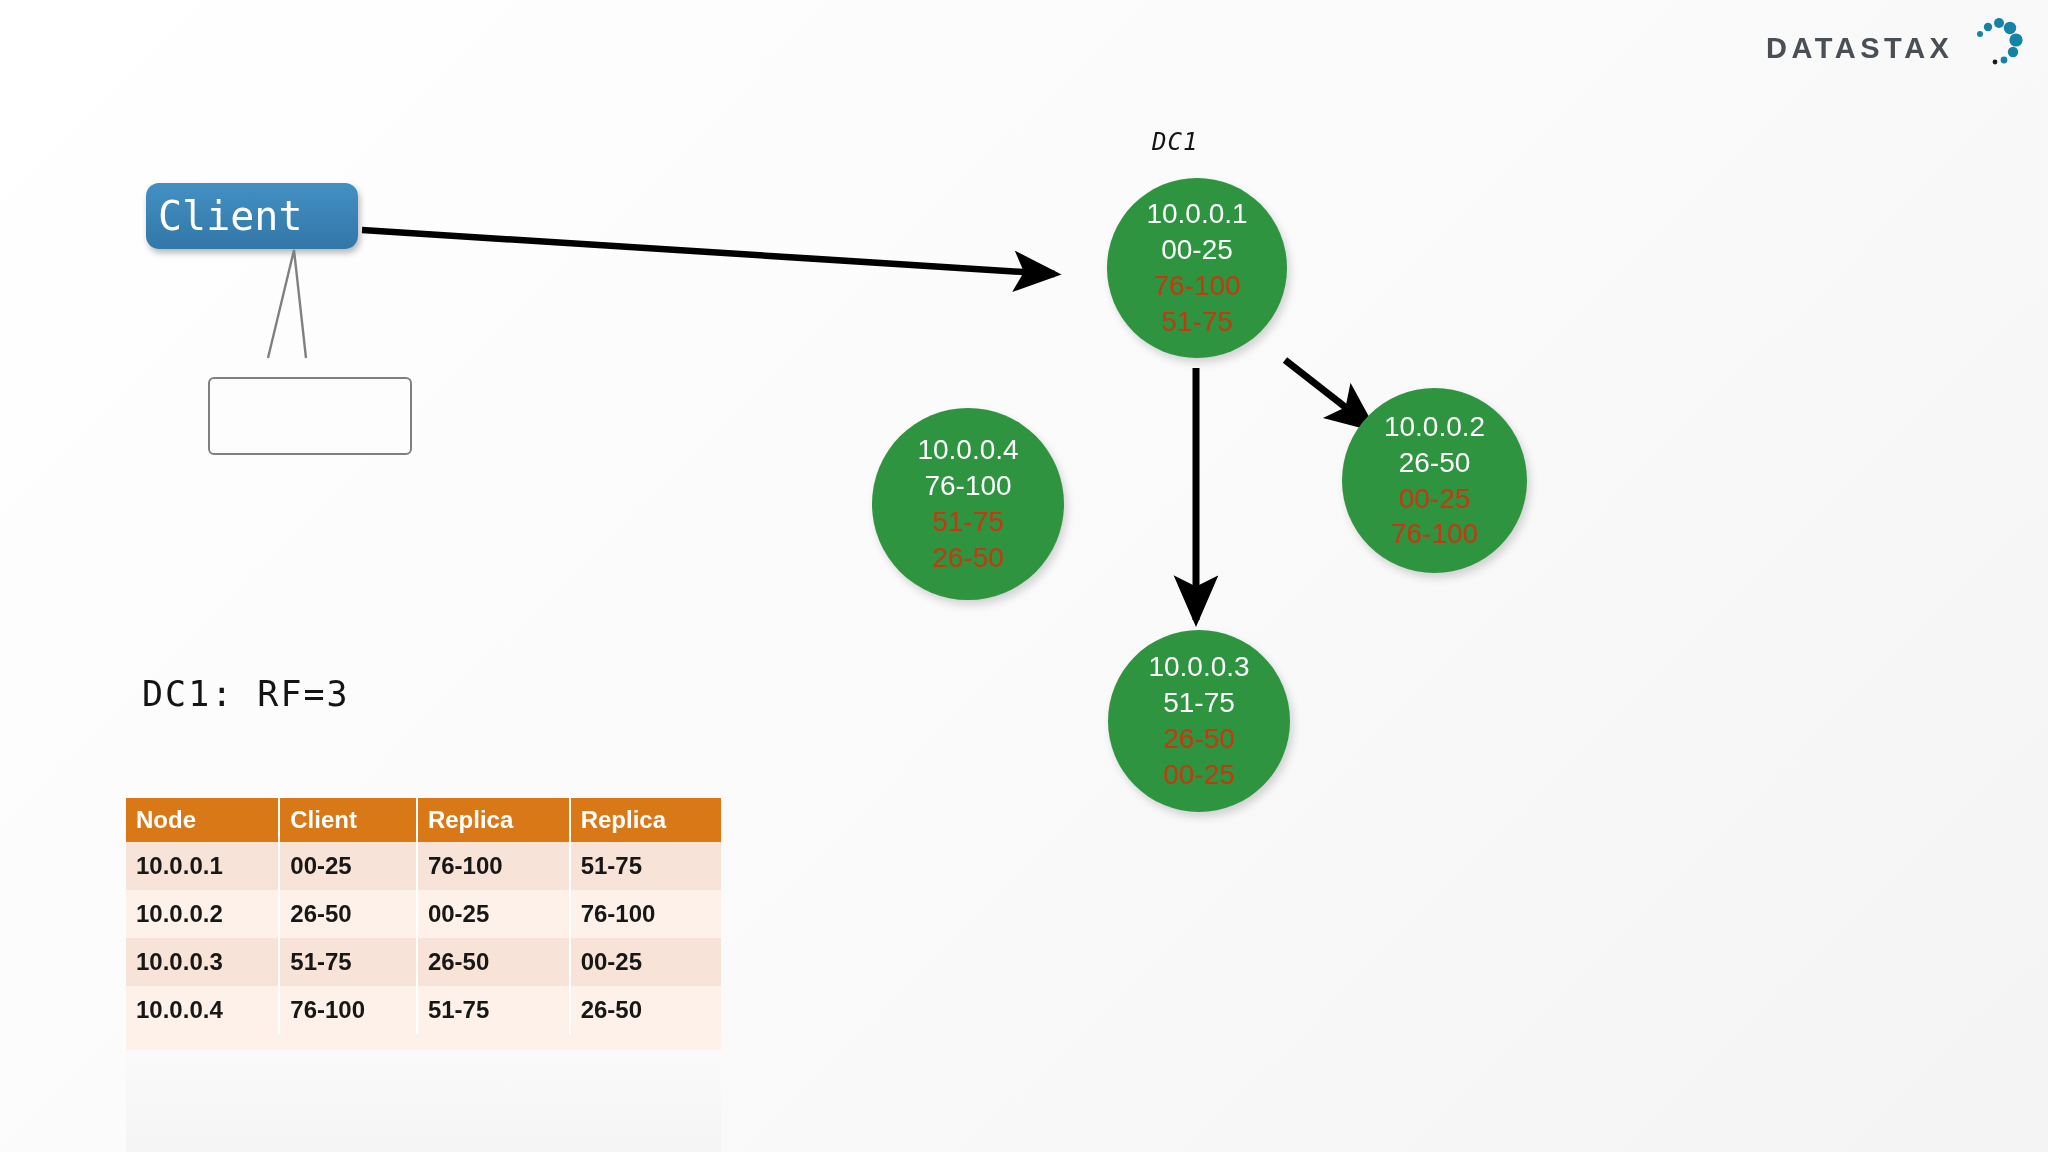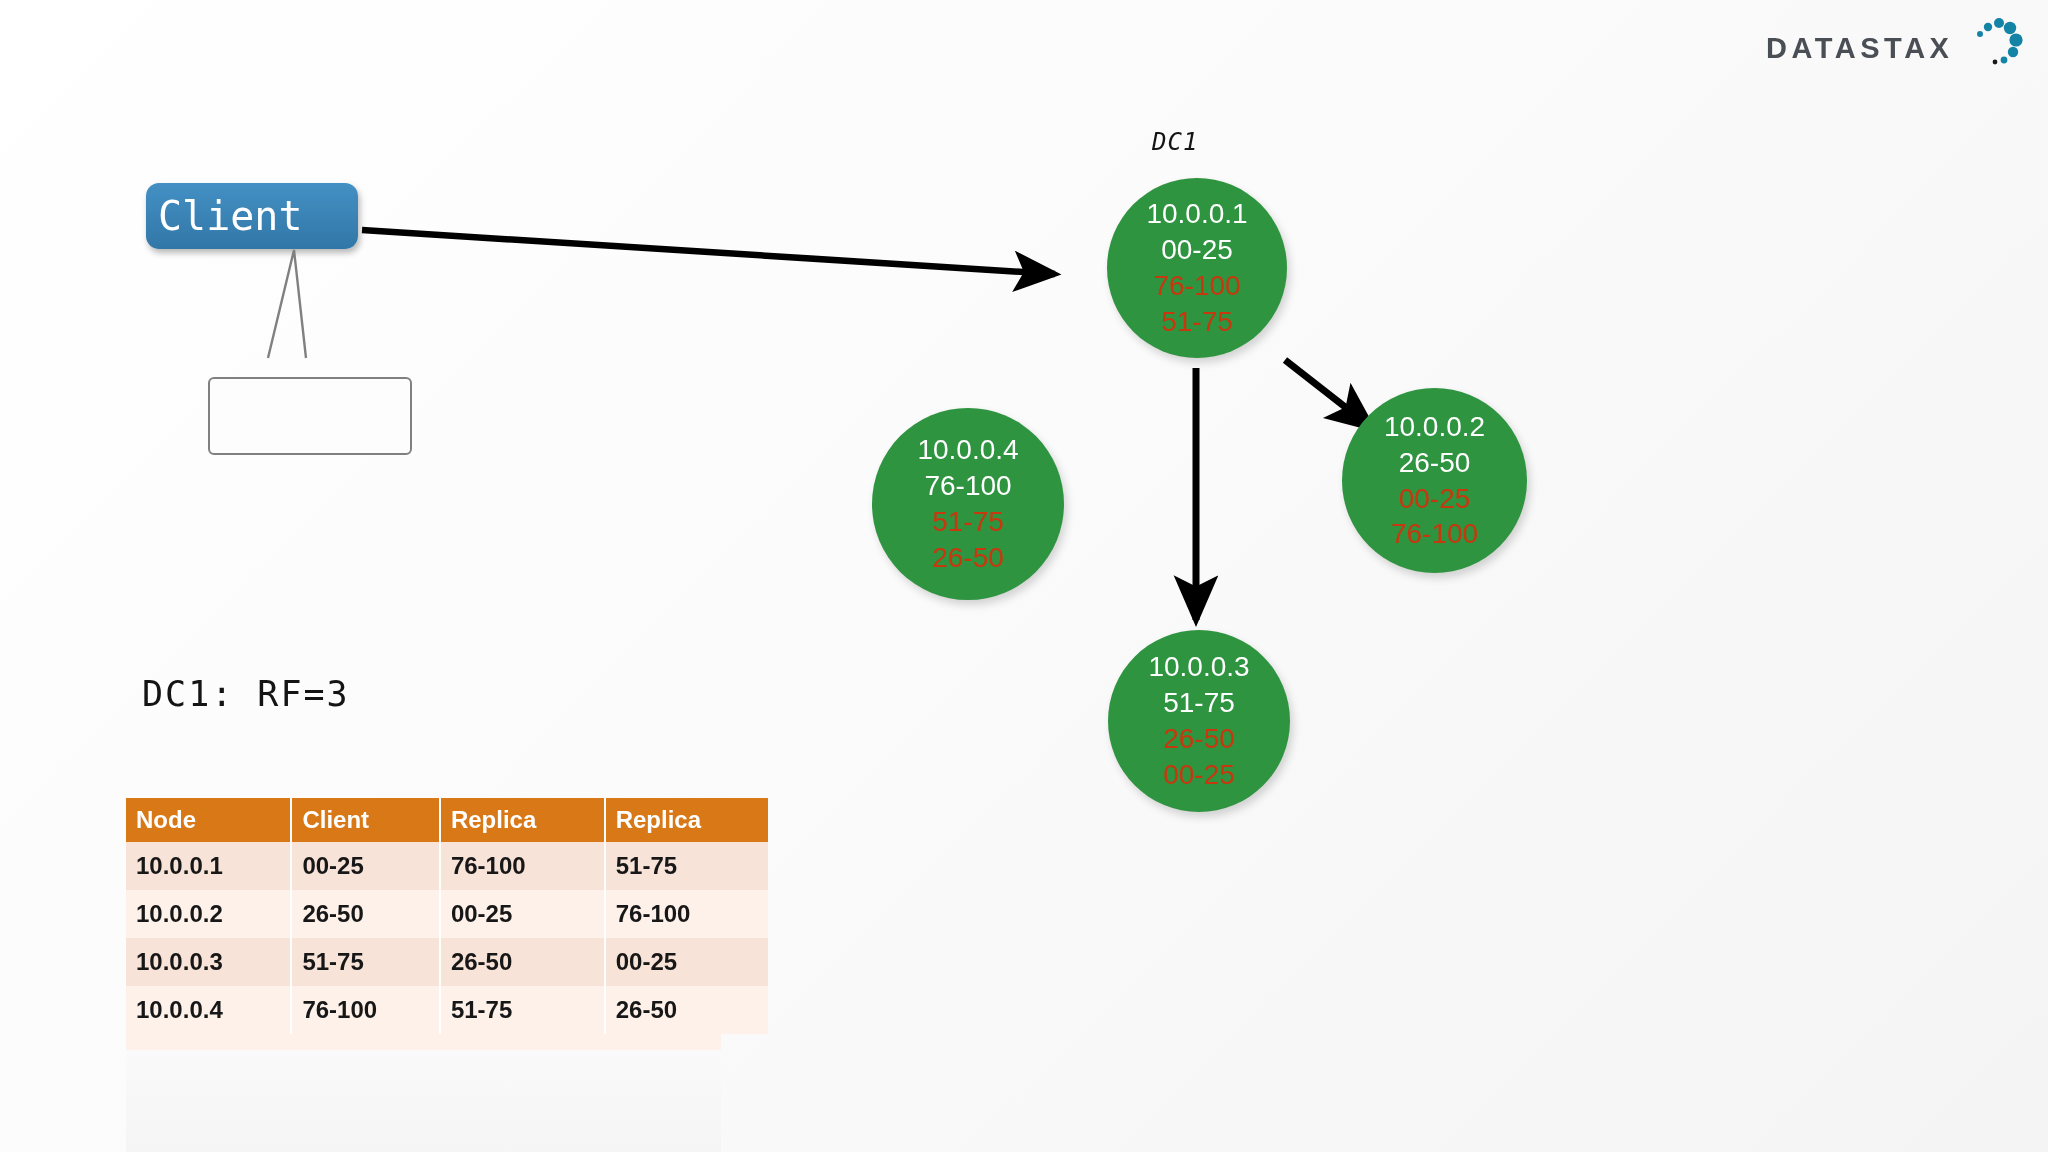--- a/index.html
+++ b/index.html
@@ -143,21 +143,21 @@
     white-space: nowrap;
   }
   .node .nline.primary { color: #ffffff; }
   .node .nline.replica { color: #c8370e; }
 
   
   #node-table {
     position: absolute;
     left: 126px;
     top: 798px;
-    width: 642px;
+    width: 595px;
     border-collapse: collapse;
     font-family: "Liberation Sans", sans-serif;
   }
   #node-table th {
     background: #d97817;
     color: #ffffff;
     font-size: 24px;
     font-weight: 700;
     text-align: left;
     padding: 8px 10px;

